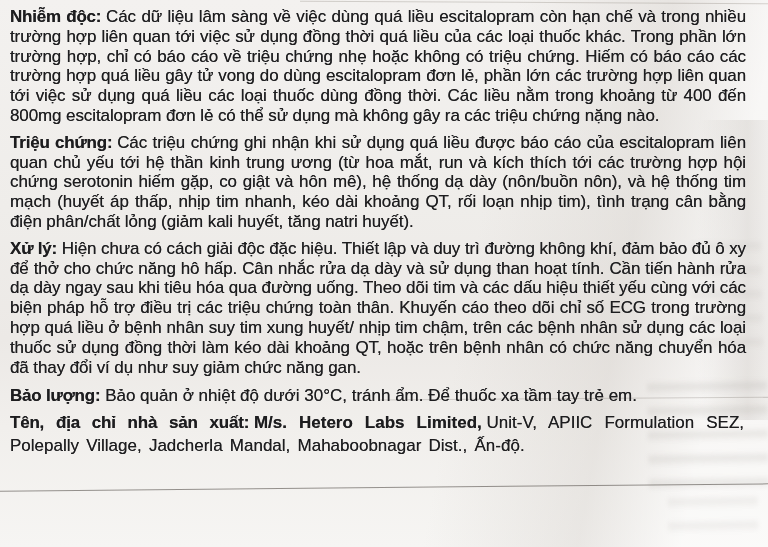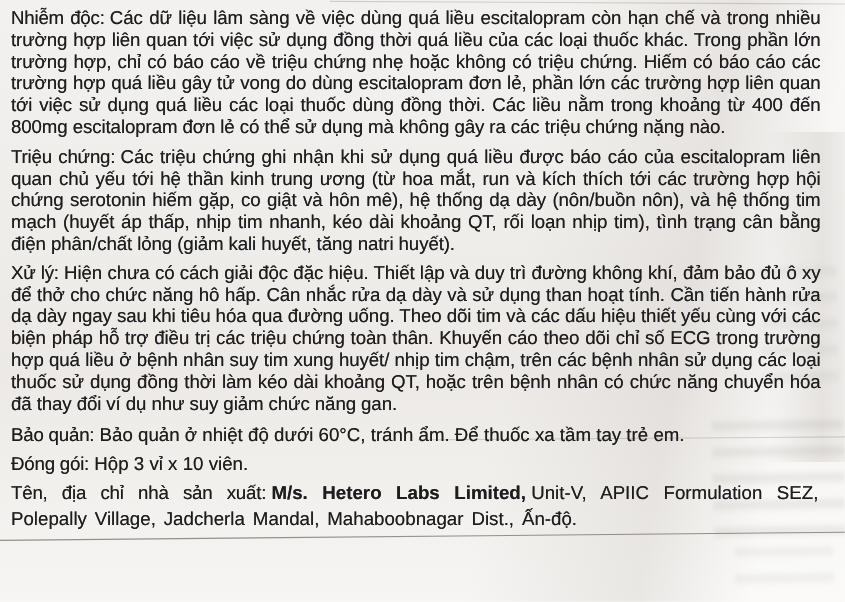--- a/index.html
+++ b/index.html
@@ -25,21 +25,21 @@
     text-align: justify;
     letter-spacing: -0.1px;
     text-shadow: 0 0 0.5px rgba(25,25,28,0.75);
   }
   .row {
     margin: 3px 0 5.5px 0;
     font-size: 17px;
     line-height: 20.5px;
     text-shadow: 0 0 0.5px rgba(25,25,28,0.75);
   }
-  .label { font-weight: normal; margin-right: 0.28em; letter-spacing: -0.2px; }
+  .label { font-weight: bold; margin-right: 0.28em; letter-spacing: -0.2px; }
   .mfg {
     margin: 4px 2px 0 0;
     font-size: 17px;
     line-height: 22.5px;
     text-align: justify;
     word-spacing: 2.5px;
     text-shadow: 0 0 0.5px rgba(25,25,28,0.75);
   }
   .mfg-name { font-weight: bold; margin-right: 0.28em; }
   .footer-group { margin-top: 9px; }
@@ -113,27 +113,24 @@
   <p class="para">
     <b class="label">Triệu chứng:</b><span>Các triệu chứng ghi nhận khi sử dụng quá liều được báo cáo của escitalopram liên quan chủ yếu tới hệ thần kinh trung ương (từ hoa mắt, run và kích thích tới các trường hợp hội chứng serotonin hiếm gặp, co giật và hôn mê), hệ thống dạ dày (nôn/buồn nôn), và hệ thống tim mạch (huyết áp thấp, nhịp tim nhanh, kéo dài khoảng QT, rối loạn nhịp tim), tình trạng cân bằng điện phân/chất lỏng (giảm kali huyết, tăng natri huyết).</span>
   </p>
 
   <p class="para">
     <b class="label">Xử lý:</b><span>Hiện chưa có cách giải độc đặc hiệu. Thiết lập và duy trì đường không khí, đảm bảo đủ ô xy để thở cho chức năng hô hấp. Cân nhắc rửa dạ dày và sử dụng than hoạt tính. Cần tiến hành rửa dạ dày ngay sau khi tiêu hóa qua đường uống. Theo dõi tim và các dấu hiệu thiết yếu cùng với các biện pháp hỗ trợ điều trị các triệu chứng toàn thân. Khuyến cáo theo dõi chỉ số ECG trong trường hợp quá liều ở bệnh nhân suy tim xung huyết/ nhịp tim chậm, trên các bệnh nhân sử dụng các loại thuốc sử dụng đồng thời làm kéo dài khoảng QT, hoặc trên bệnh nhân có chức năng chuyển hóa đã thay đổi ví dụ như suy giảm chức năng gan.</span>
   </p>
 
   <div class="footer-group">
     <p class="row">
-      <b class="label">Bảo quản:</b><span>Bảo quản ở nhiệt độ dưới 60°C, tránh ẩm. Để thuốc xa tầm tay trẻ em.</span>
+      <b class="label">Bảo lượng:</b><span>Bảo quản ở nhiệt độ dưới 30°C, tránh ẩm. Để thuốc xa tầm tay trẻ em.</span>
     </p>
 
 
-    <p class="row">
-      <b class="label">Đóng gói:</b><span>Hộp 3 vỉ x 10 viên.</span>
-    </p>
 
 
     <p class="mfg">
       <b class="label">Tên, địa chỉ nhà sản xuất:</b><b class="mfg-name">M/s. Hetero Labs Limited,</b><span>Unit-V, APIIC Formulation SEZ, Polepally Village, Jadcherla Mandal, Mahaboobnagar Dist., Ấn-độ.</span>
     </p>
   </div>
 
 </div>
 
 </body></html>

